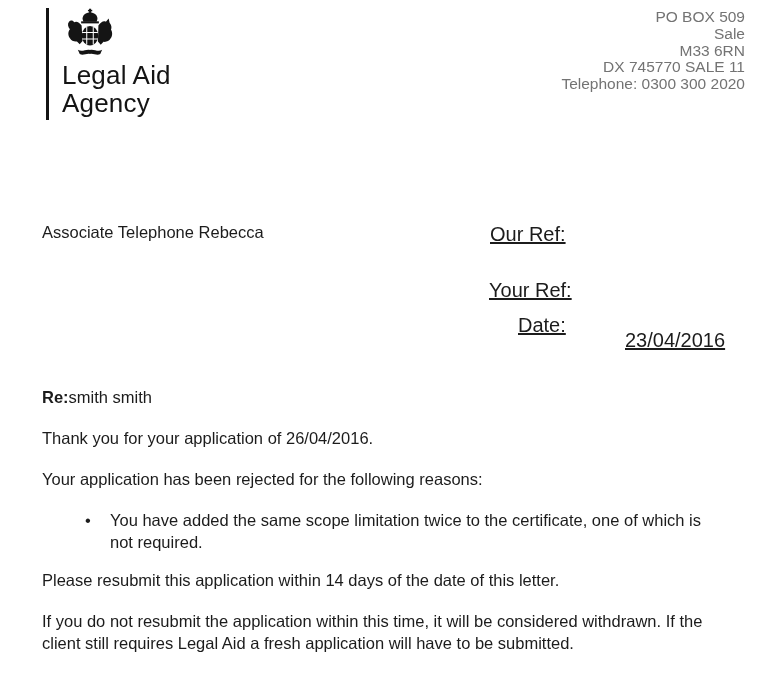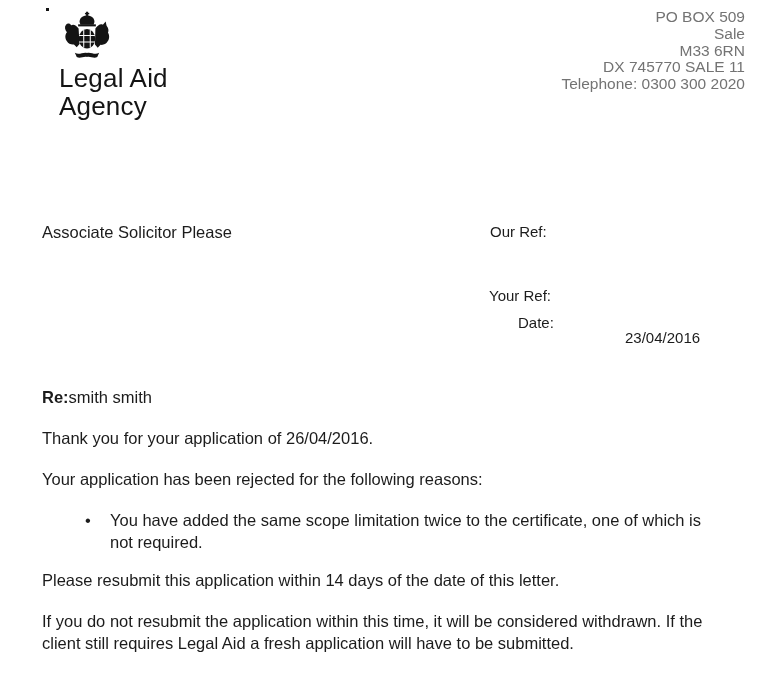--- a/index.html
+++ b/index.html
@@ -8,38 +8,38 @@
     position: relative;
     width: 774px;
     height: 687px;
     background: #ffffff;
     font-family: "Liberation Sans", "DejaVu Sans", sans-serif;
     color: #1c1c1c;
     overflow: hidden;
   }
 
   
-  .logo { position: absolute; left: 46px; top: 8px; display: flex; flex-direction: column; }
+  .logo { position: absolute; left: 46px; top: 8px; display: flex; }
   .logo-bar { width: 3px; height: 112px; background: #141414; flex: 0 0 3px; }
   .logo-content { margin-left: 13px; }
   .crest { display: block; }
   .logo-text { margin-top: 3px; font-size: 26px; line-height: 28px; color: #141414; letter-spacing: 0.2px; }
   .logo-text div { white-space: nowrap; }
 
   
   .address {
     position: absolute; top: 9px; right: 29px;
     text-align: right; font-size: 15.5px; line-height: 16.8px; color: #737373;
   }
 
   
   .recipient { position: absolute; left: 42px; top: 223px; font-size: 16.5px; }
-  .ref-label, .ref-value { position: absolute; font-size: 15px; white-space: nowrap; }
+  .ref-label, .ref-value { position: absolute; font-size: 20px; white-space: nowrap; text-decoration: underline; }
   .our-ref   { left: 490px; top: 223px; }
-  .your-ref  { left: 489px; top: 287px; }
+  .your-ref  { left: 489px; top: 279px; }
   .date-lbl  { left: 518px; top: 314px; }
   .date-val  { left: 625px; top: 329px; }
 
   
   .body-block { position: absolute; left: 42px; top: 386px; width: 700px; font-size: 16.5px; line-height: 22px; }
   .body-block p { margin: 0 0 19px 0; }
   .re-line .re-label { font-weight: bold; }
   .re-line .re-value { }
   .bullet-list { margin: 0 0 16px 0; }
   .bullet-row { display: flex; padding-left: 43px; }
@@ -83,21 +83,21 @@
   </div>
 
   <div class="address">
     <div>PO BOX 509</div>
     <div>Sale</div>
     <div>M33 6RN</div>
     <div>DX 745770 SALE 11</div>
     <div>Telephone: 0300 300 2020</div>
   </div>
 
-  <div class="recipient">Associate Solicitor Please</div>
+  <div class="recipient">Associate Telephone Rebecca</div>
 
   <div class="ref-label our-ref">Our Ref:</div>
   <div class="ref-label your-ref">Your Ref:</div>
   <div class="ref-label date-lbl">Date:</div>
   <div class="ref-value date-val">23/04/2016</div>
 
   <div class="body-block">
     <p class="re-line"><span class="re-label">Re:</span><span class="re-value">smith smith</span></p>
     <p>Thank you for your application of 26/04/2016.</p>
     <p>Your application has been rejected for the following reasons:</p>

